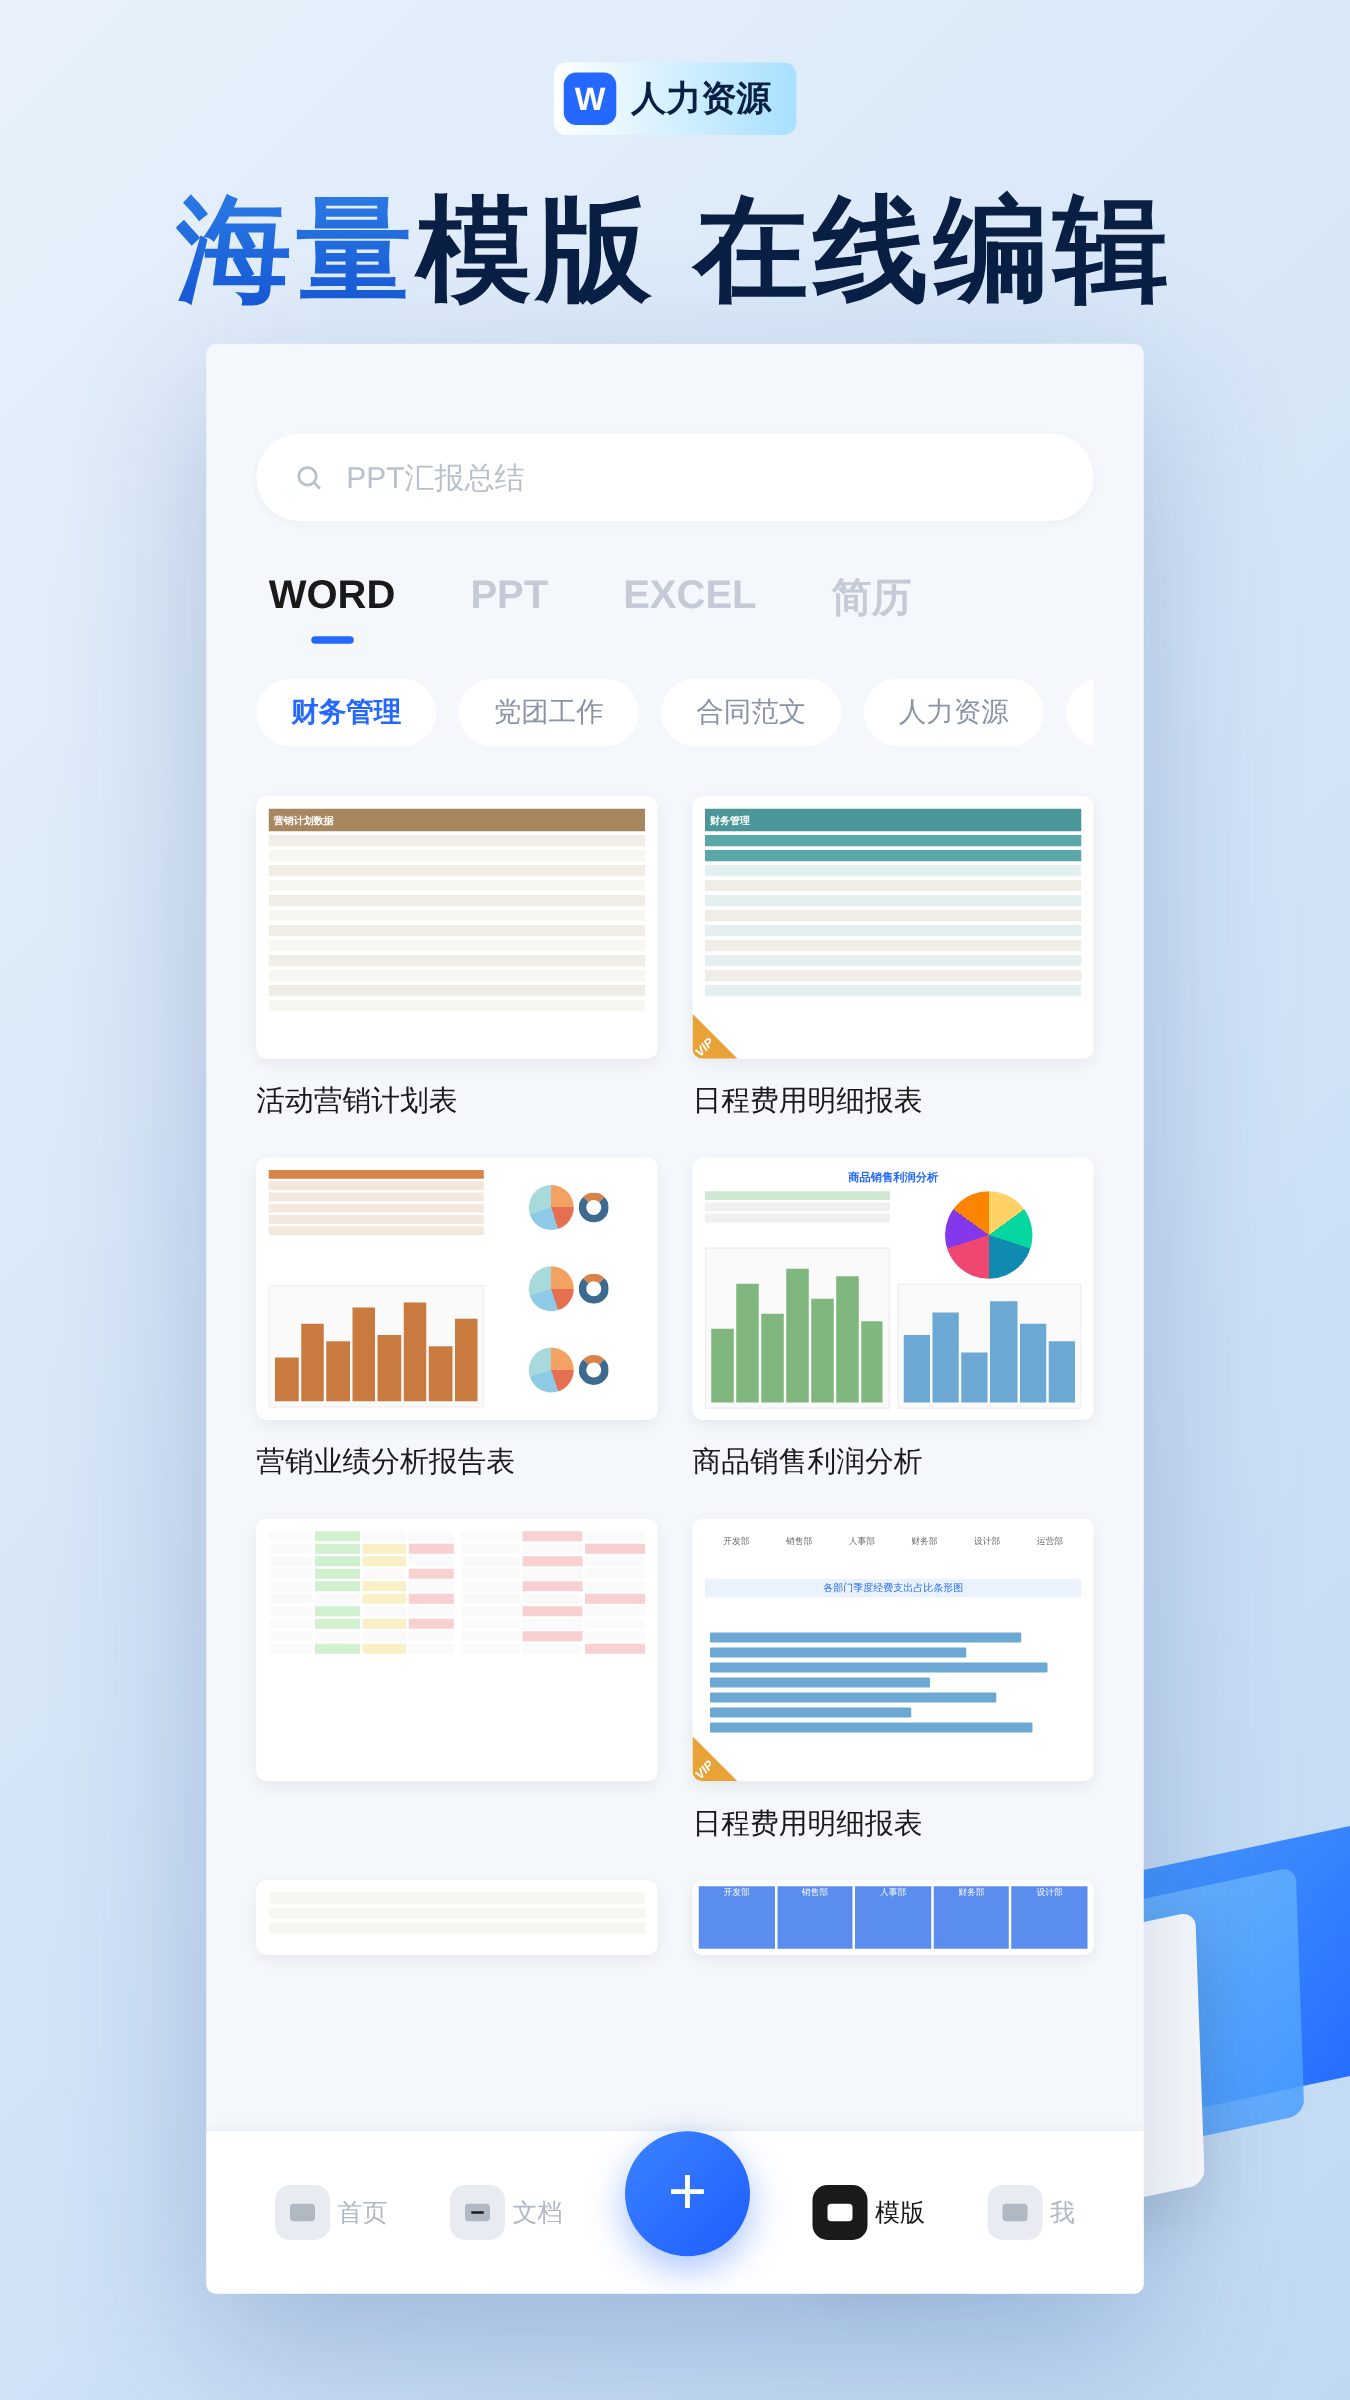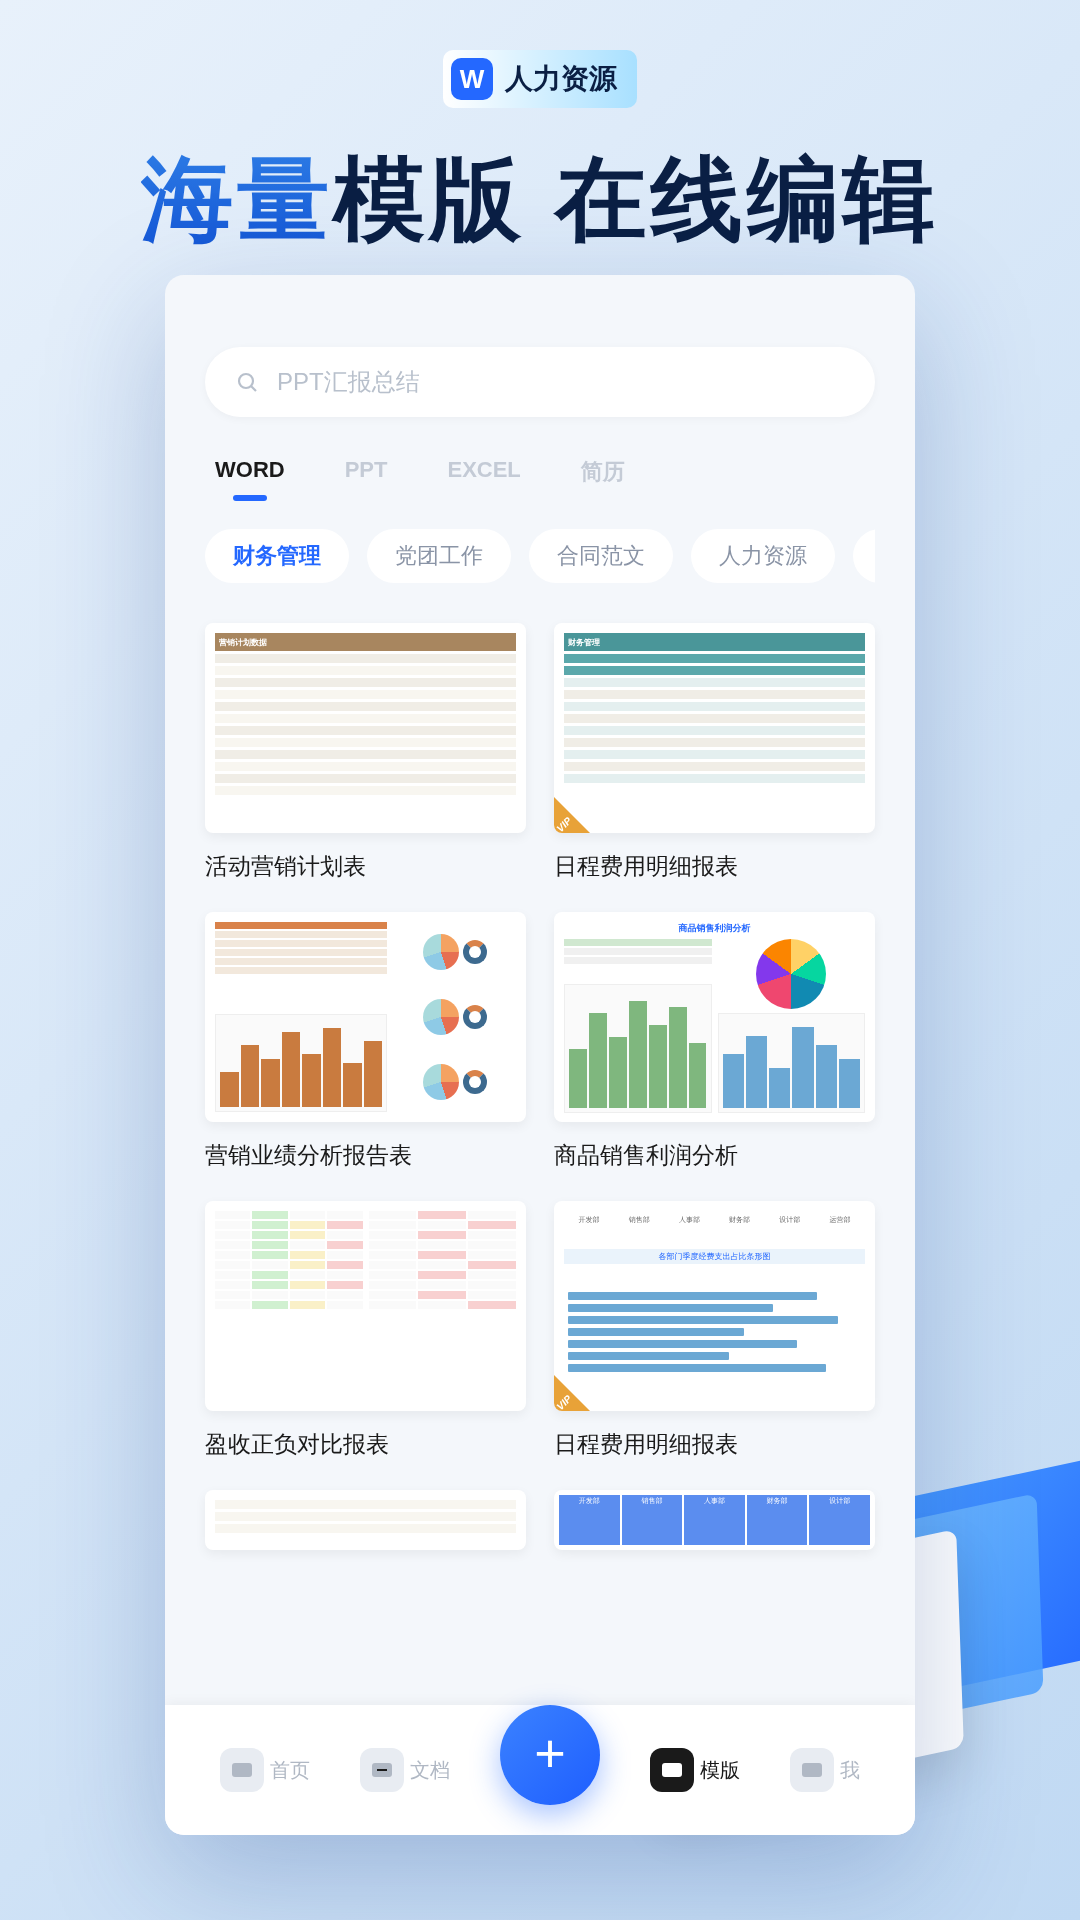--- a/index.html
+++ b/index.html
@@ -54,21 +54,21 @@
       color: transparent;
     }
 
     .phone {
       position: absolute;
       left: 165px;
       top: 275px;
       width: 750px;
       height: 1560px;
       background: #f4f7fb;
-      border-radius: 19px;
+      border-radius: 8px;
       box-shadow: 0 40px 120px rgba(20, 60, 140, 0.25);
       padding: 72px 40px 0 40px;
       overflow: hidden;
     }
 
     .search-bar {
       height: 70px;
       background: #fff;
       border-radius: 35px;
       display: flex;
@@ -87,21 +87,21 @@
       font-size: 24px;
     }
 
     .tabs {
       display: flex;
       gap: 60px;
       margin-top: 40px;
       padding: 0 10px;
     }
     .tab {
-      font-size: 22px;
+      font-size: 32px;
       color: #c4cbd6;
       font-weight: 600;
       position: relative;
       padding-bottom: 14px;
     }
     .tab.active {
       color: #1a1a1a;
       font-weight: 800;
     }
     .tab.active::after {
@@ -589,21 +589,20 @@
                 <div class="pnl-cell"></div>
               </div>
             <div class="pnl-row">
                 <div class="pnl-cell"></div>
                 <div class="pnl-cell"></div>
                 <div class="pnl-cell r"></div>
               </div>
           </div>
         </div>
       </div>
-      <div class="card-title">盈收正负对比报表</div>
     </div>
 
     <div class="card">
       <div class="thumb">
         <div class="compare-head">
           <div>开发部</div>
             <div>销售部</div>
             <div>人事部</div>
             <div>财务部</div>
             <div>设计部</div>

